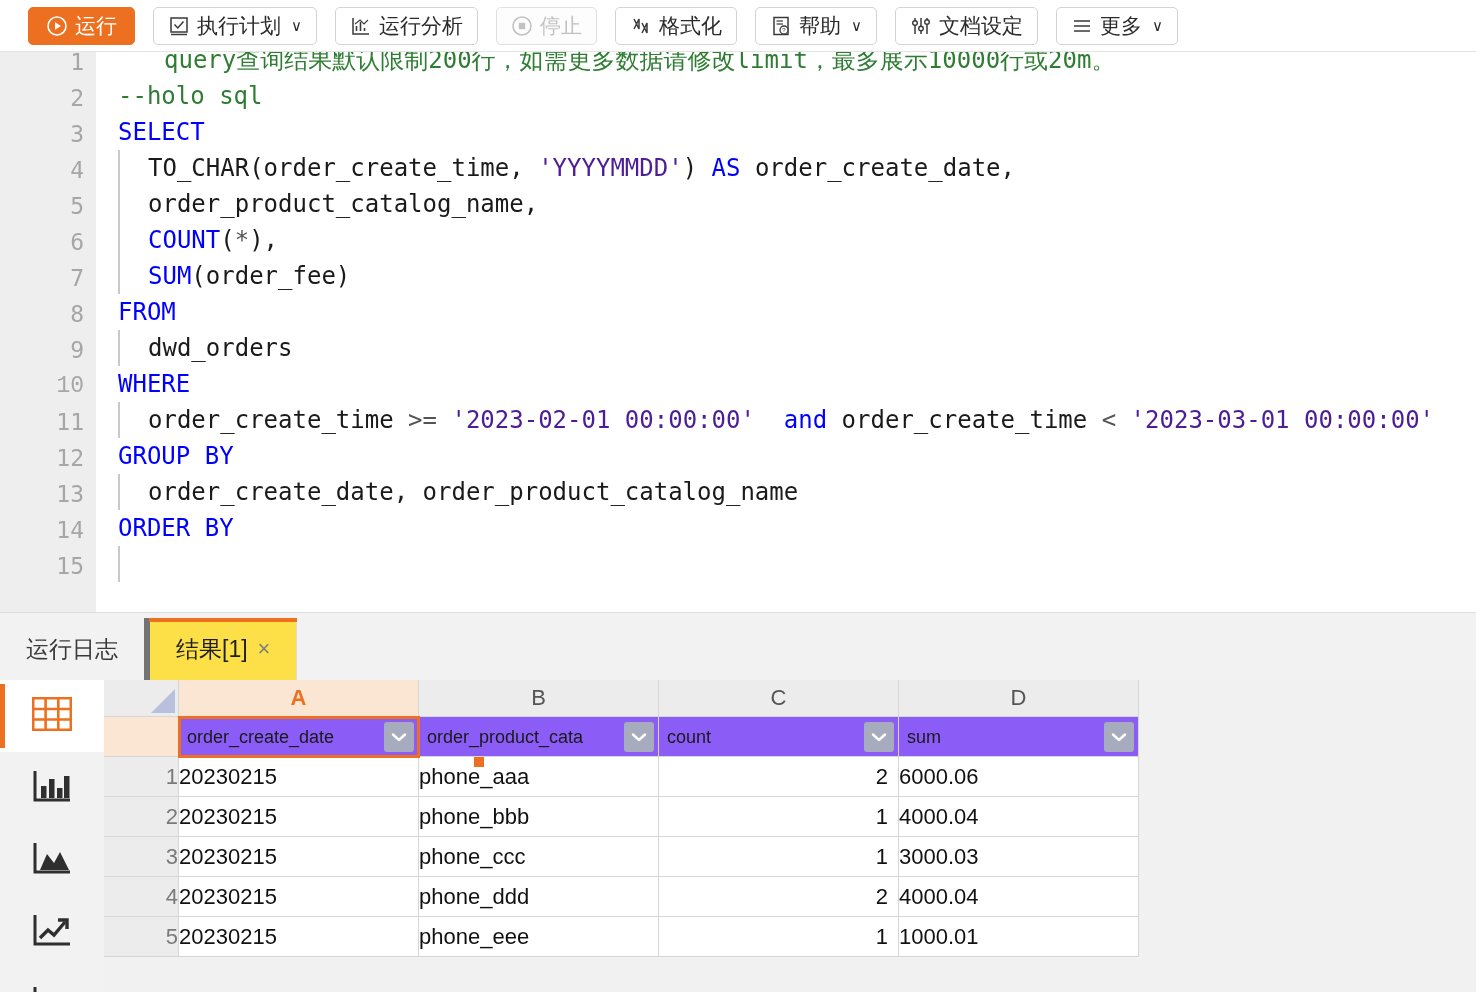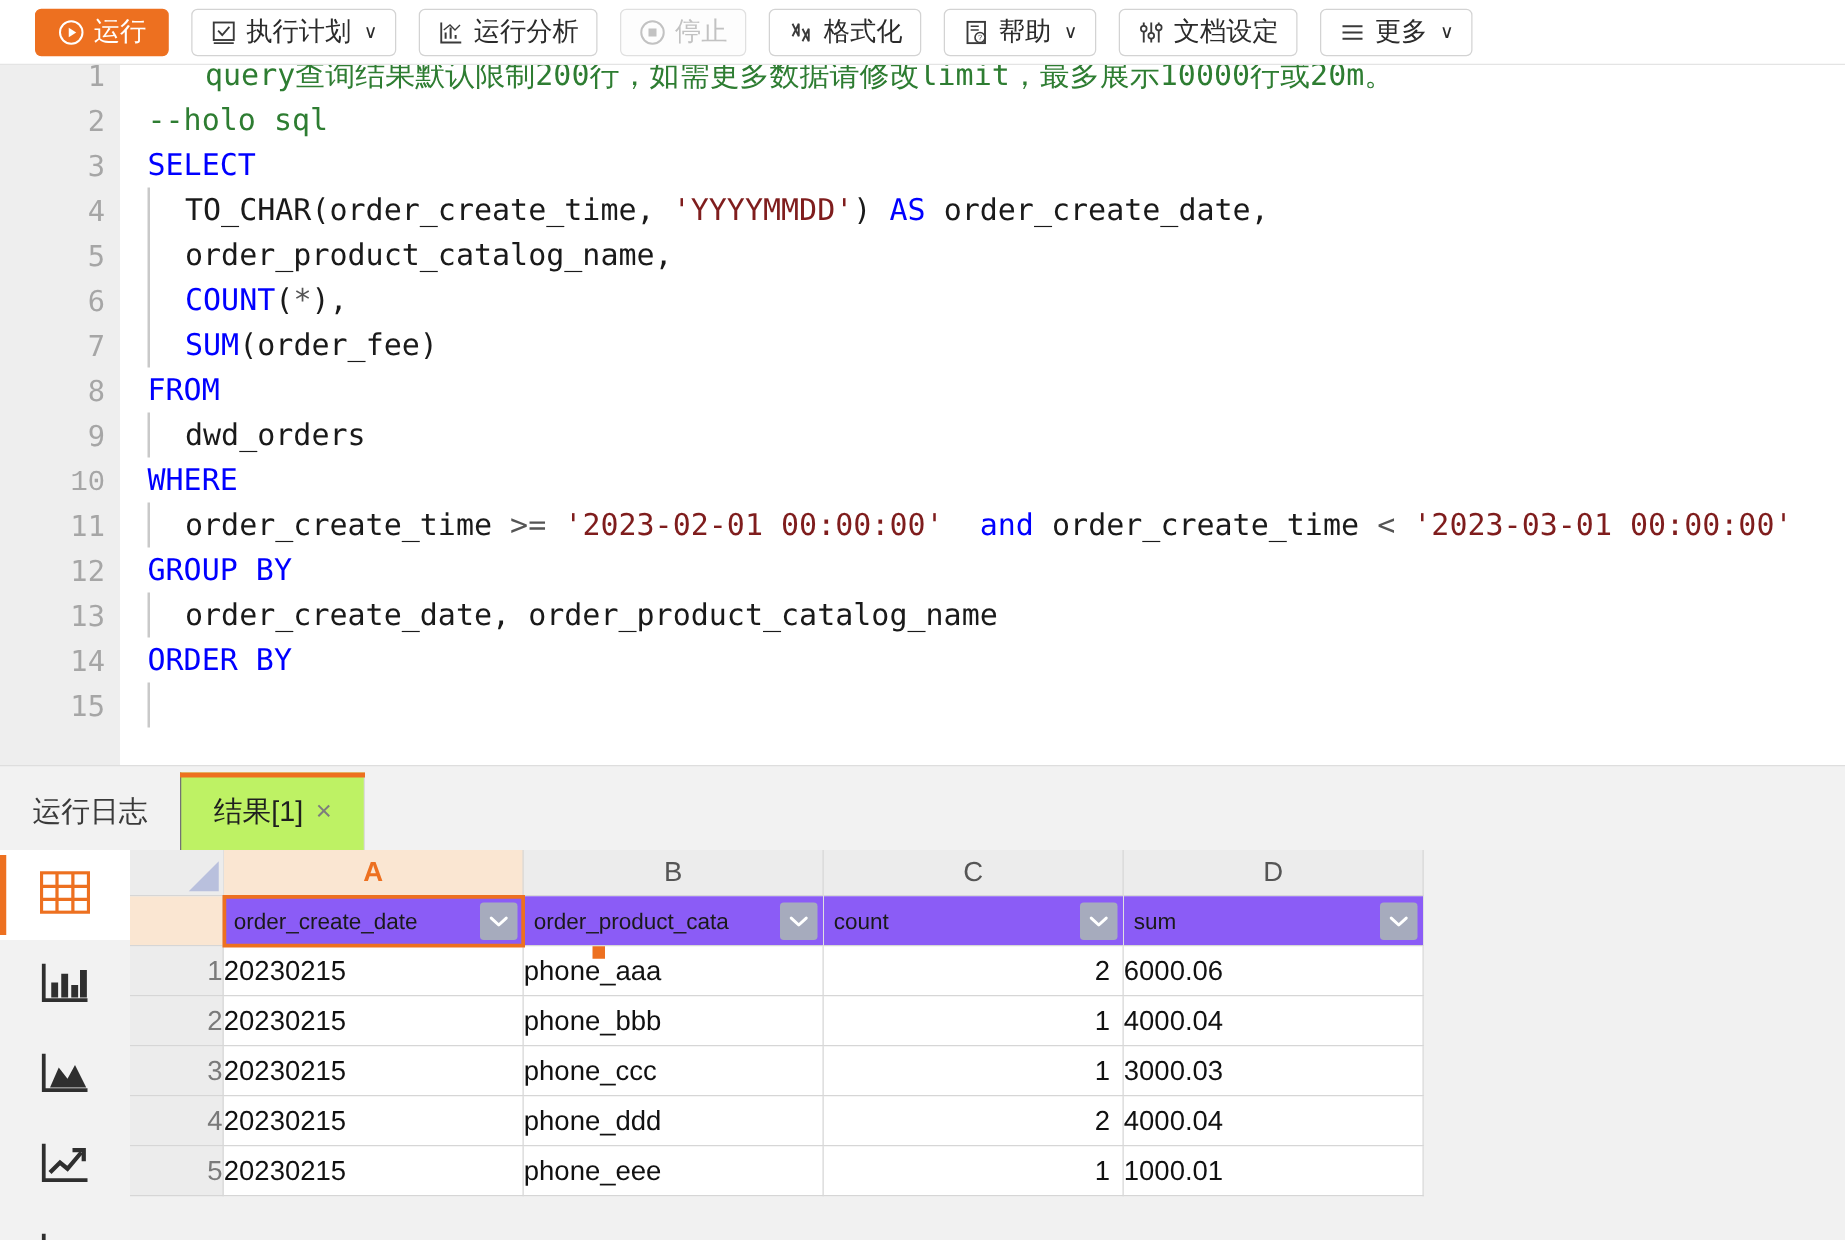--- a/index.html
+++ b/index.html
@@ -53,21 +53,21 @@
     font-family: "DejaVu Sans Mono", "Liberation Mono", monospace;
     font-size: 23px; color: #a6a6a6; line-height: 36px; height: 36px;
   }
   .cl {
     position: absolute; left: 0; height: 36px; line-height: 36px;
     white-space: pre;
     font-family: "DejaVu Sans Mono", "Liberation Mono", monospace;
     font-size: 24px; color: #1a1a1a;
   }
   .kw  { color: #0000ff; }
-  .str { color: #7f1d1d; }
+  .str { color: #4c1d95; }
   .cmt { color: #2e7d32; }
   .punct { color: #555555; }
   .guide {
     position: absolute; width: 2px; background: #c9c9c9;
   }
 
   
   .res-split {
     position: absolute; left: 0; top: 612px; width: 1476px; height: 6px;
     background: #f2f2f2; border-top: 1px solid #dedede; border-bottom: 1px solid #dedede;
@@ -77,22 +77,22 @@
     background: #f2f2f2; border-bottom: 1px solid #dcdcdc;
     display: flex; align-items: stretch;
   }
   .tab {
     display: flex; align-items: center; gap: 10px;
     padding: 0 26px; font-size: 23px; color: #333333;
     position: relative; box-sizing: border-box;
   }
   .tab.inactive { color: #3a3a3a; }
   .tab.active {
-    background: #bef264; color: #1f1f1f;
-    border-left: 1px solid #737373; border-right: 1px solid #dcdcdc;
+    background: #fde047; color: #1f1f1f;
+    border-left: 6px solid #737373; border-right: 1px solid #dcdcdc;
   }
   .tab.active::before {
     content: ""; position: absolute; left: -1px; right: -1px; top: 0;
     height: 4px; background: #ed7020;
   }
   .tab-close { font-size: 22px; color: #7d7d7d; }
 
   
   .rail {
     position: absolute; left: 0; top: 680px; width: 104px; height: 312px;

